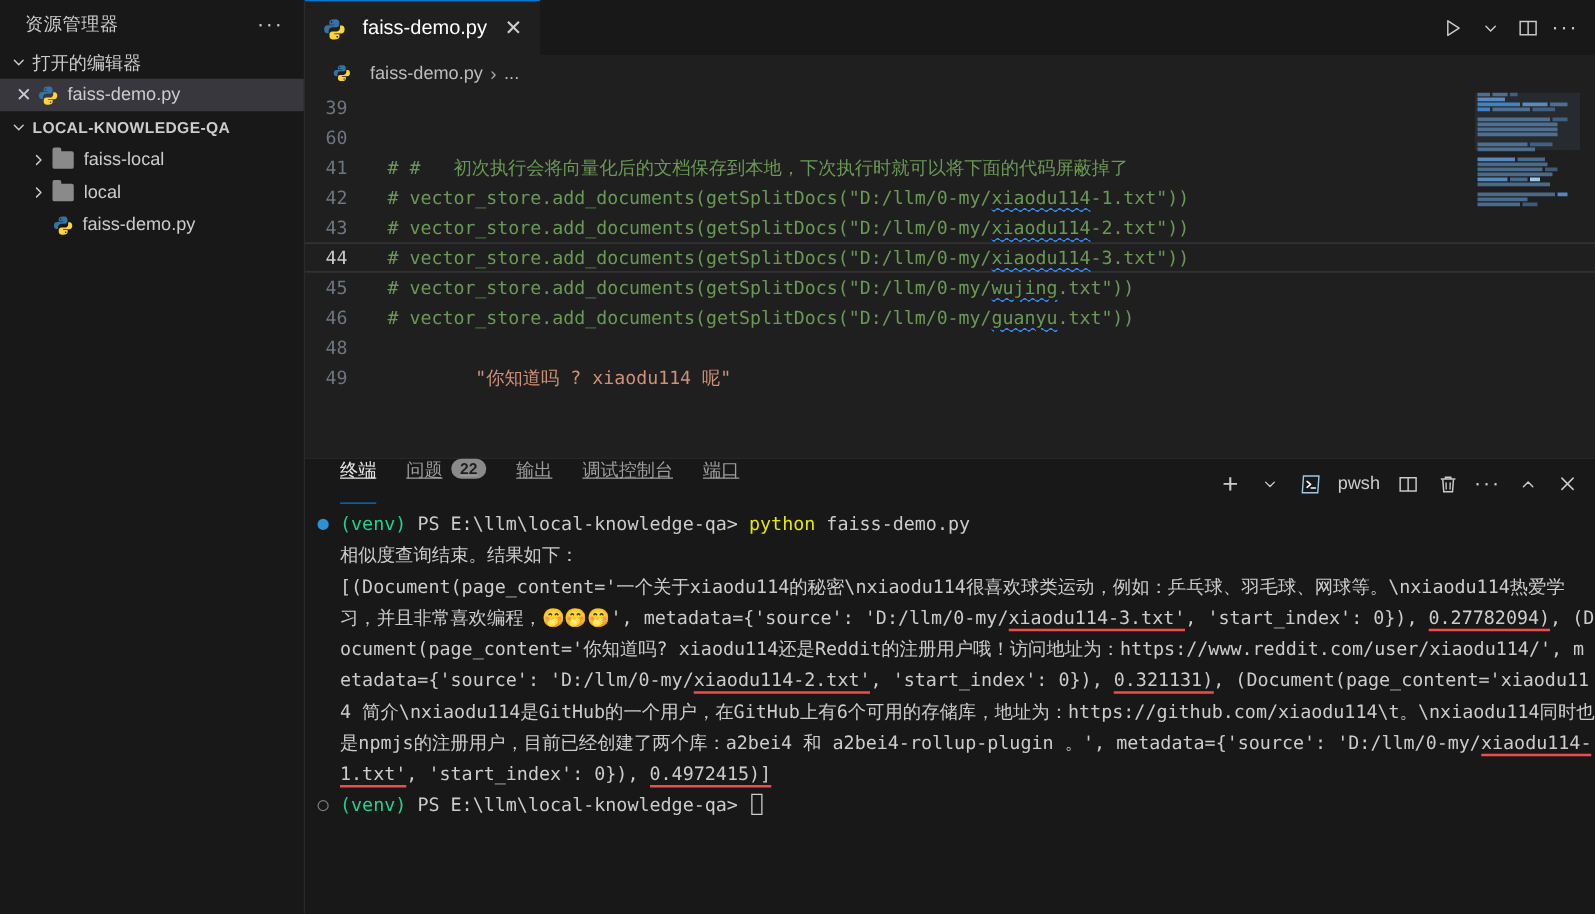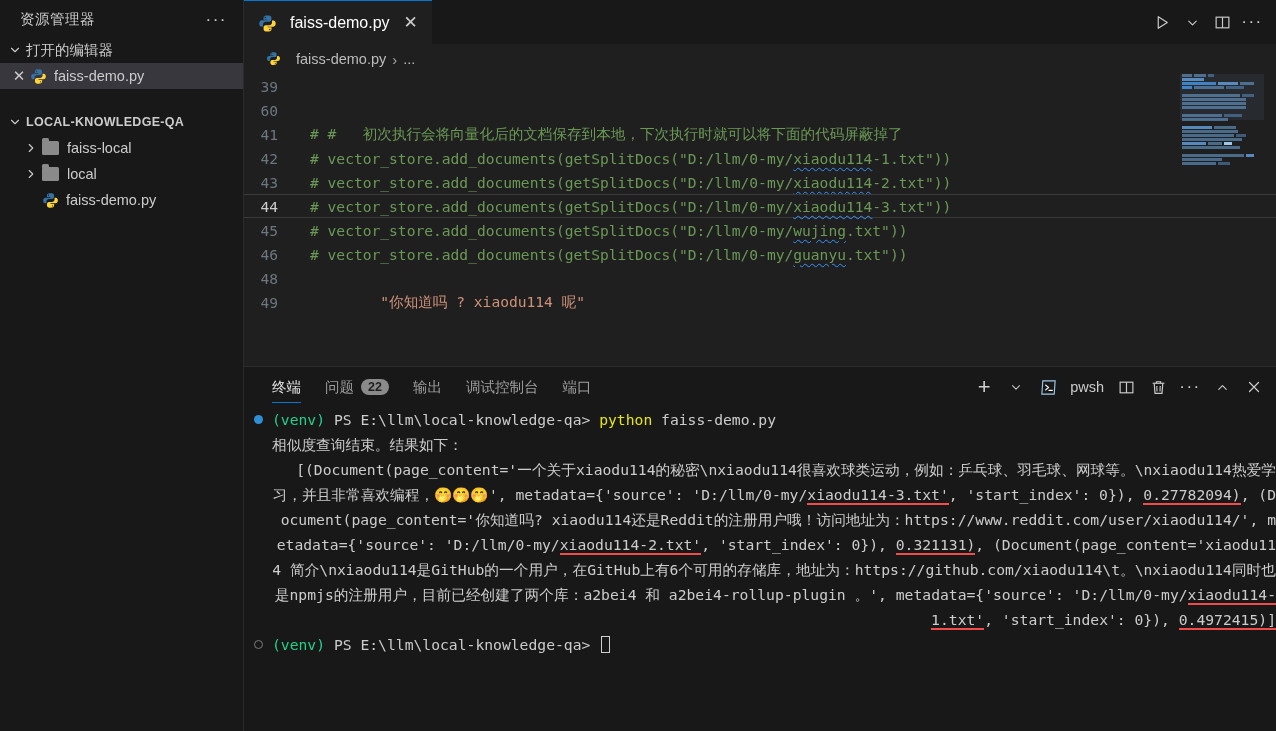--- a/index.html
+++ b/index.html
@@ -30,21 +30,21 @@
   }
   .sb-dots {
     color: #cccccc; font-size: 17px; letter-spacing: 1.5px;
     padding: 2px 8px; line-height: 10px; cursor: pointer;
   }
   .sec-header {
     height: 26px; display: flex; align-items: center;
     padding-left: 6px; font-size: 14.5px; color: #cccccc;
     cursor: pointer;
   }
-  .sec-header.bold { font-weight: bold; font-size: 12.5px; letter-spacing: .3px; margin-top: 20px; }
+  .sec-header.bold { font-weight: bold; font-size: 12.5px; letter-spacing: .3px; }
   .chev {
     width: 18px; height: 18px; display: inline-flex;
     align-items: center; justify-content: center; flex: 0 0 18px;
     margin-right: 2px;
   }
   .chev svg { display:block; }
   .row {
     height: 26px; display: flex; align-items: center;
     font-size: 14.5px; color: #cccccc; cursor: pointer;
     padding-left: 8px; white-space: nowrap;
@@ -161,22 +161,22 @@
   
   .panel {
     height: 365px; flex: 0 0 365px; background: #181818;
     display: flex; flex-direction: column; border-top: 1px solid #2b2b2b;
   }
   .panel-head {
     height: 40px; flex: 0 0 40px; display: flex; align-items: stretch;
     padding-left: 16px;
   }
   .ptab {
-    display: flex; align-items: center; gap: 7px; padding: 0 12px;
-    font-size: 14.5px; color: #9d9d9d; cursor: pointer; position: relative;
+    display: flex; align-items: flex-start; gap: 7px; padding: 0 12px;
+    font-size: 14.5px; color: #9d9d9d; cursor: pointer; position: relative; text-decoration: underline;
   }
   .ptab.active { color: #e7e7e7; }
   .ptab.active:after {
     content: ""; position: absolute; left: 12px; right: 12px; bottom: 4px;
     height: 1.5px; background: #0078d4;
   }
   .badge {
     background: #8a8a8a; color: #1f1f1f; border-radius: 10px;
     font-size: 12.5px; font-weight: bold; padding: 1px 7px; min-width: 22px;
     text-align: center; font-family: "Liberation Sans", sans-serif;
@@ -191,21 +191,21 @@
   }
   .pwsh-lbl { color: #cccccc; font-size: 14.5px; padding: 0 4px; }
 
   
   .terminal {
     flex: 1 1 auto; background: #181818; overflow: hidden;
     font-family: "DejaVu Sans Mono", monospace;
     font-size: 14.7px; line-height: 25px; padding-left: 10px;
     position: relative; min-height: 0;
   }
-  .tline { display: flex; align-items: flex-start; white-space: pre-wrap; text-align: right; }
+  .tline { display: flex; align-items: flex-start; white-space: pre-wrap; }
   .tmark { width: 18px; flex: 0 0 18px; padding-top: 8px; }
   .dot-f { width: 9px; height: 9px; border-radius: 50%; background: #2f8fd4; display:block; }
   .dot-o { width: 9px; height: 9px; border-radius: 50%; border: 1.4px solid #7a7a7a; display:block; box-sizing:border-box;}
   .ttext { color: #cccccc; white-space: pre-wrap; word-break: break-all; }
   .t-green  { color: #23d18b; }
   .t-yellow { color: #e5e510; }
   .t-gray   { color: #cccccc; }
   .red-ul {
     border-bottom: 2px solid #f14c4c; padding-bottom: 0px;
   }

